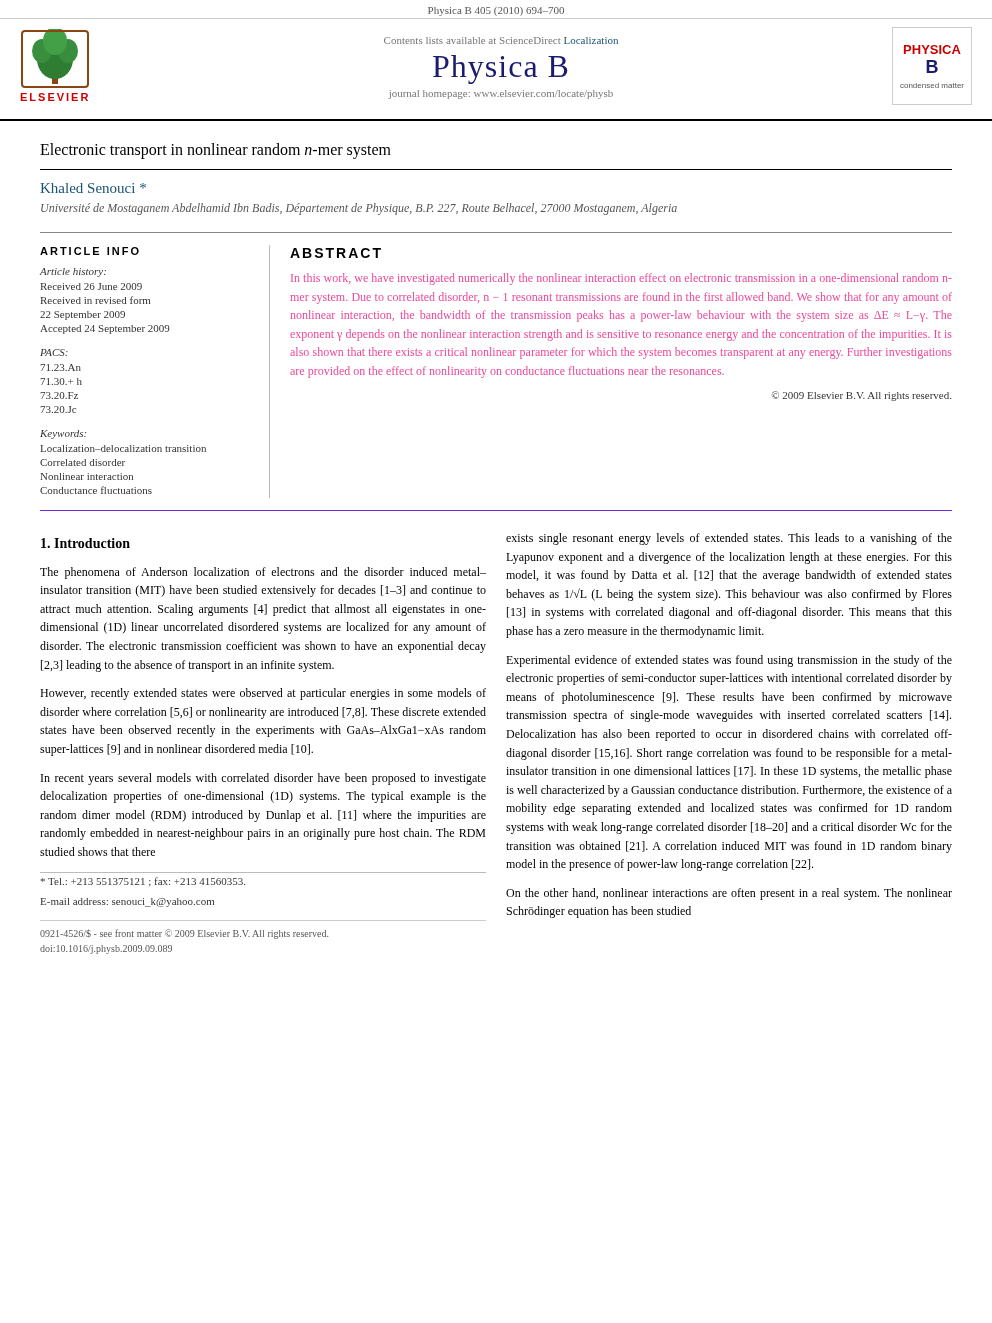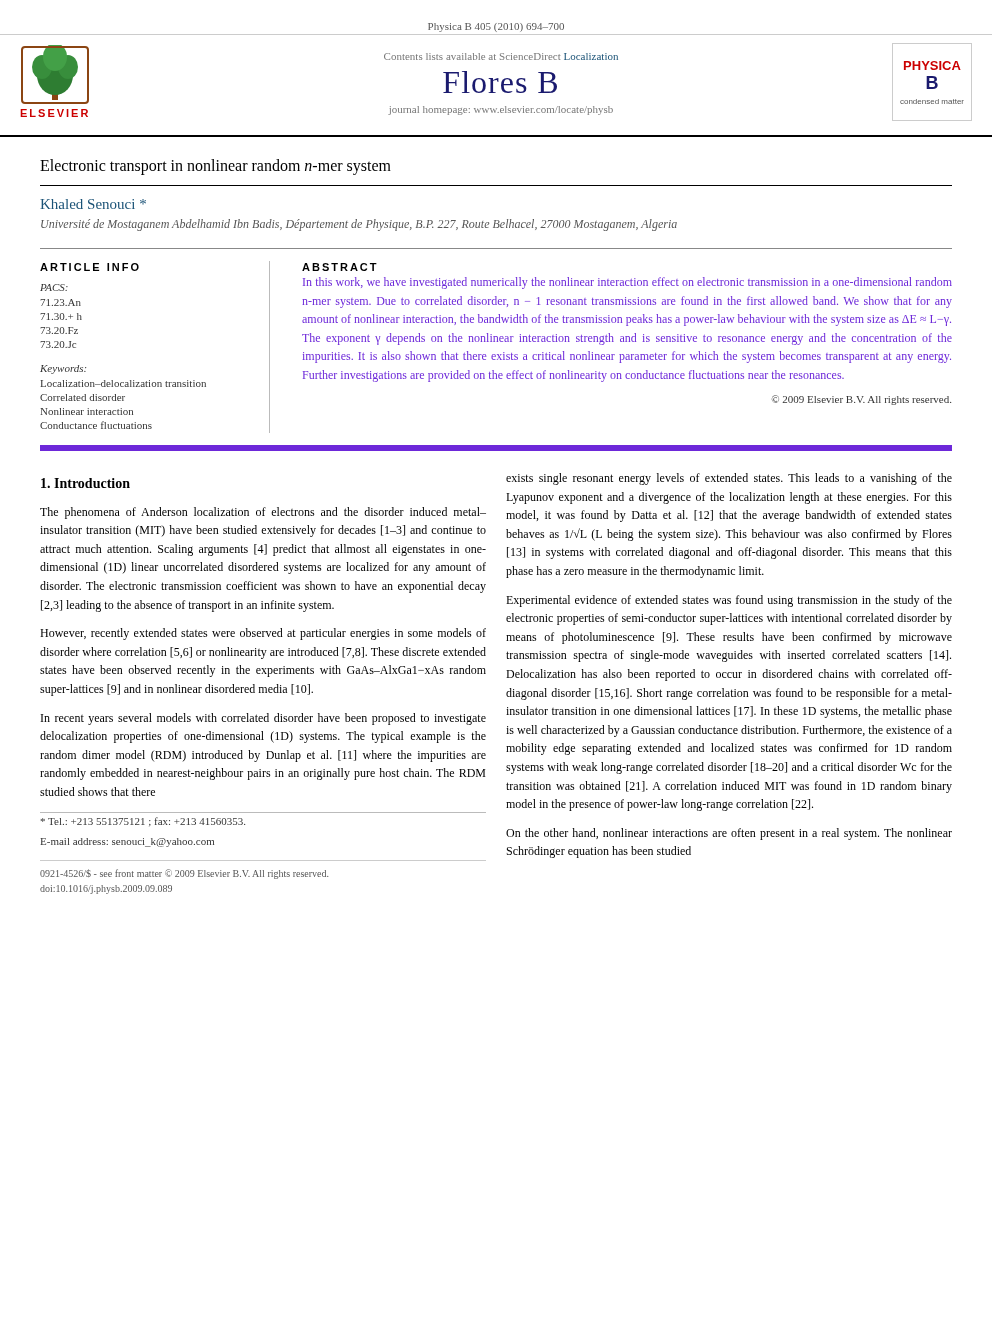--- a/index.html
+++ b/index.html
@@ -15,21 +15,21 @@
     
     .journal-header {
       border-bottom: 2px solid #000;
       padding: 0 0 6px 0;
       margin-bottom: 0;
     }
     .journal-meta-line {
       text-align: center;
       font-size: 11px;
       color: #555;
-      padding: 20px 0 2px 0;
+      padding: 4px 0 2px 0;
       border-bottom: 1px solid #ccc;
     }
     .journal-banner {
       display: flex;
       align-items: center;
       padding: 8px 20px;
     }
     .elsevier-logo {
       width: 90px;
       display: flex;
@@ -115,23 +115,23 @@
     .article-affiliation {
       font-size: 12px;
       color: #555;
       font-style: italic;
       margin-bottom: 16px;
     }
 
     
     .article-info-abstract {
       display: flex;
-      gap: 32px;
+      gap: 20px;
       border-top: 1px solid #888;
-      border-bottom: 6px solid #6d28d9;
+      border-bottom: 1px solid #6d28d9;
       padding: 12px 0;
       margin-bottom: 18px;
     }
 
     
     .article-info-col {
       width: 230px;
       flex-shrink: 0;
       border-right: 1px solid #bbb;
       padding-right: 15px;
@@ -172,31 +172,32 @@
       font-size: 11px;
       color: #333;
       margin-bottom: 2px;
     }
 
     
     .abstract-col {
       flex: 1;
     }
     .abstract-title {
-      font-size: 11px;
+      font-size: 14px;
       font-weight: bold;
       letter-spacing: 2px;
       text-transform: uppercase;
       color: #000;
+      margin-bottom: 8px;
       font-family: Arial, sans-serif;
     }
     .abstract-text {
       font-size: 12px;
       line-height: 1.55;
-      color: #6d28d9;
+      color: #ec4899;
       text-align: justify;
       font-family: Liberation Serif, serif;
     }
     .abstract-copyright {
       font-size: 11px;
       color: #333;
       margin-top: 8px;
       text-align: right;
     }
 
@@ -262,21 +263,21 @@
         <rect x="2" y="2" width="66" height="56" fill="none" stroke="#8B4513" stroke-width="2" rx="3"></rect>
       </svg>
       <div class="elsevier-label">ELSEVIER</div>
     </div>
 
     <div class="journal-center">
       <div class="sciencedirect-link">
         <span>Contents lists available at ScienceDirect</span>
         <a href="#">Localization</a>
       </div>
-      <div class="journal-title-banner">Flores B</div>
+      <div class="journal-title-banner">Physica B</div>
       <div class="journal-homepage">
         <span>journal homepage: www.elsevier.com/locate/physb</span>
       </div>
     </div>
 
     <div class="physica-badge">
       <div class="physica-badge-title">PHYSICA</div>
       <div style="font-size:18px;font-weight:bold;color:#1a1a6e;">B</div>
       <div style="font-size:8px;color:#555;margin-top:3px;">condensed matter</div>
     </div>
@@ -291,20 +292,27 @@
 
   <div class="article-authors">Khaled Senouci *</div>
 
   <div class="article-affiliation">Université de Mostaganem Abdelhamid Ibn Badis, Département de Physique, B.P. 227, Route Belhacel, 27000 Mostaganem, Algeria</div>
 
   <div class="article-info-abstract">
 
     <div class="article-info-col">
       <div class="info-section-title">ARTICLE INFO</div>
 
+      <div class="article-history">
+        <div class="history-label">Article history:</div>
+        <div class="history-item">Received 26 June 2009</div>
+        <div class="history-item">Received in revised form</div>
+        <div class="history-item">22 September 2009</div>
+        <div class="history-item">Accepted 24 September 2009</div>
+      </div>
 
       <div class="pacs-section">
         <div class="history-label">PACS:</div>
         <div class="pacs-item">71.23.An</div>
         <div class="pacs-item">71.30.+ h</div>
         <div class="pacs-item">73.20.Fz</div>
         <div class="pacs-item">73.20.Jc</div>
       </div>
 
       <div class="keywords-section">

